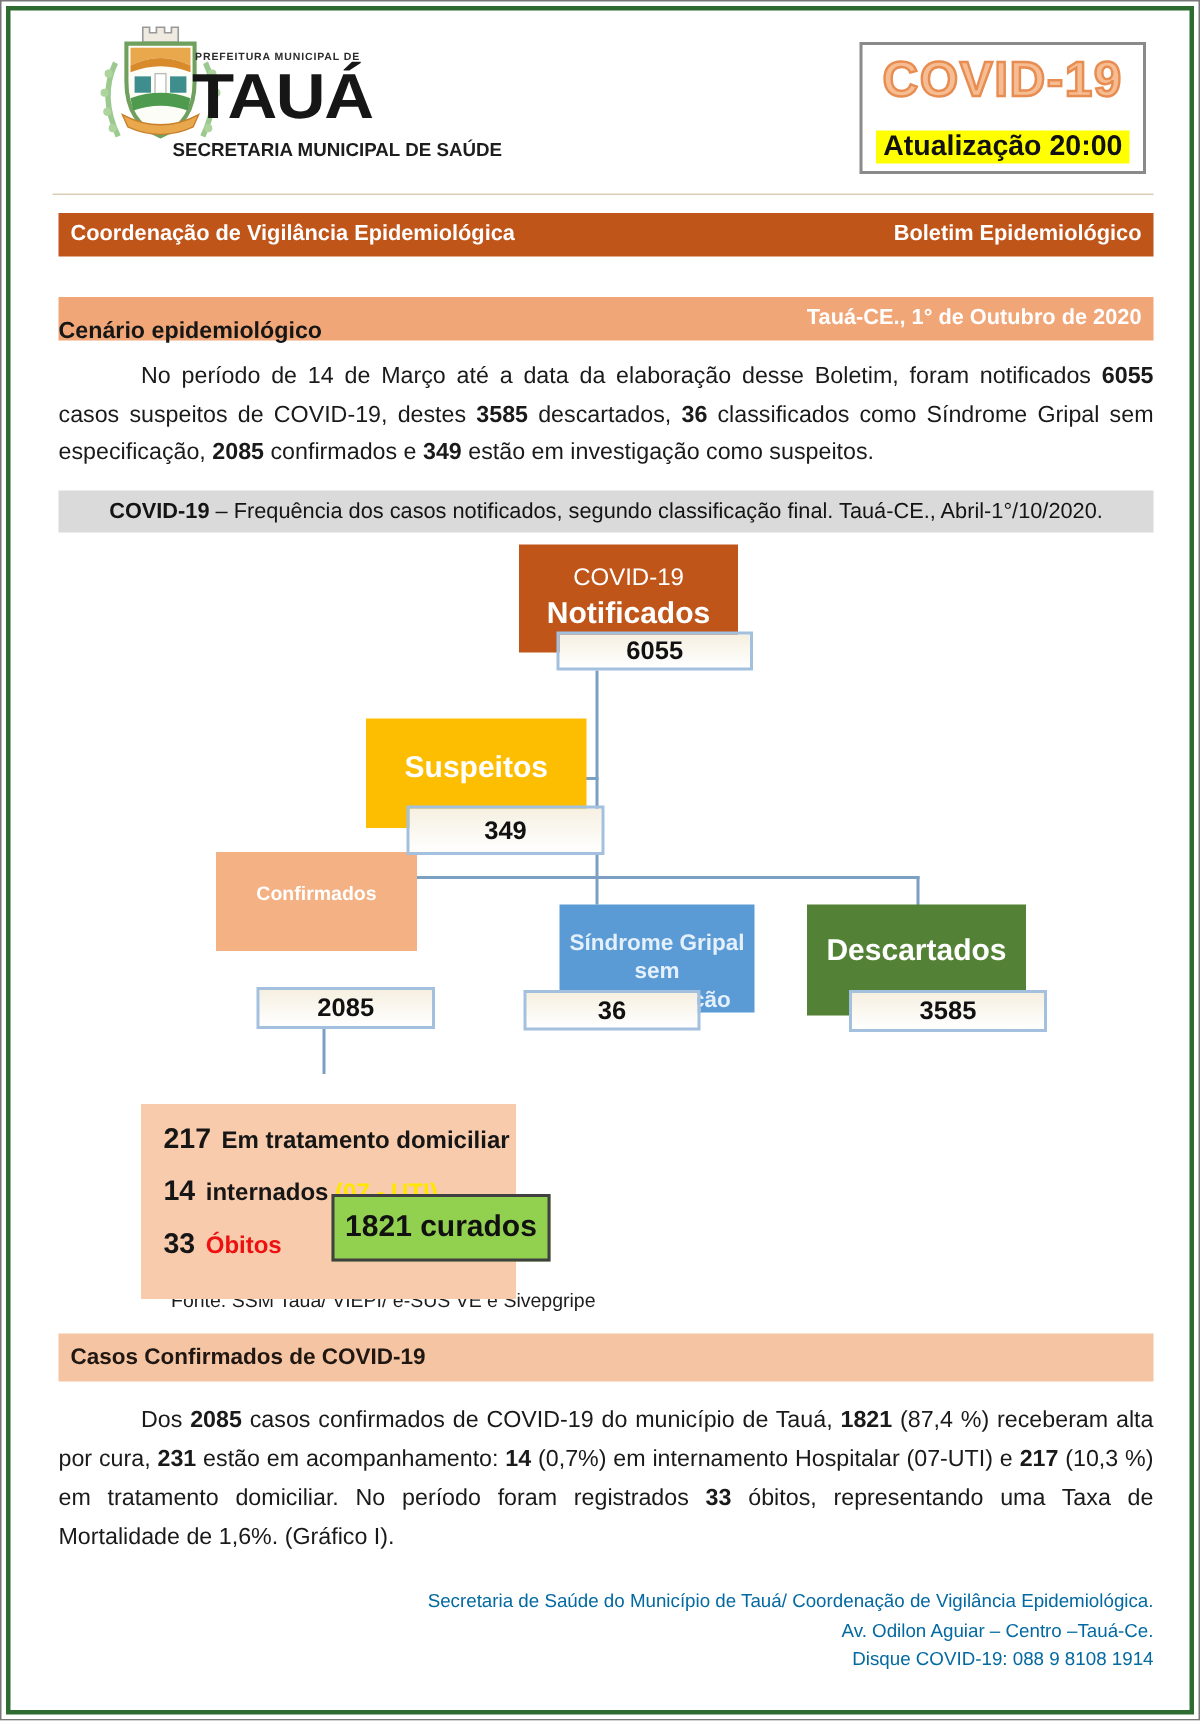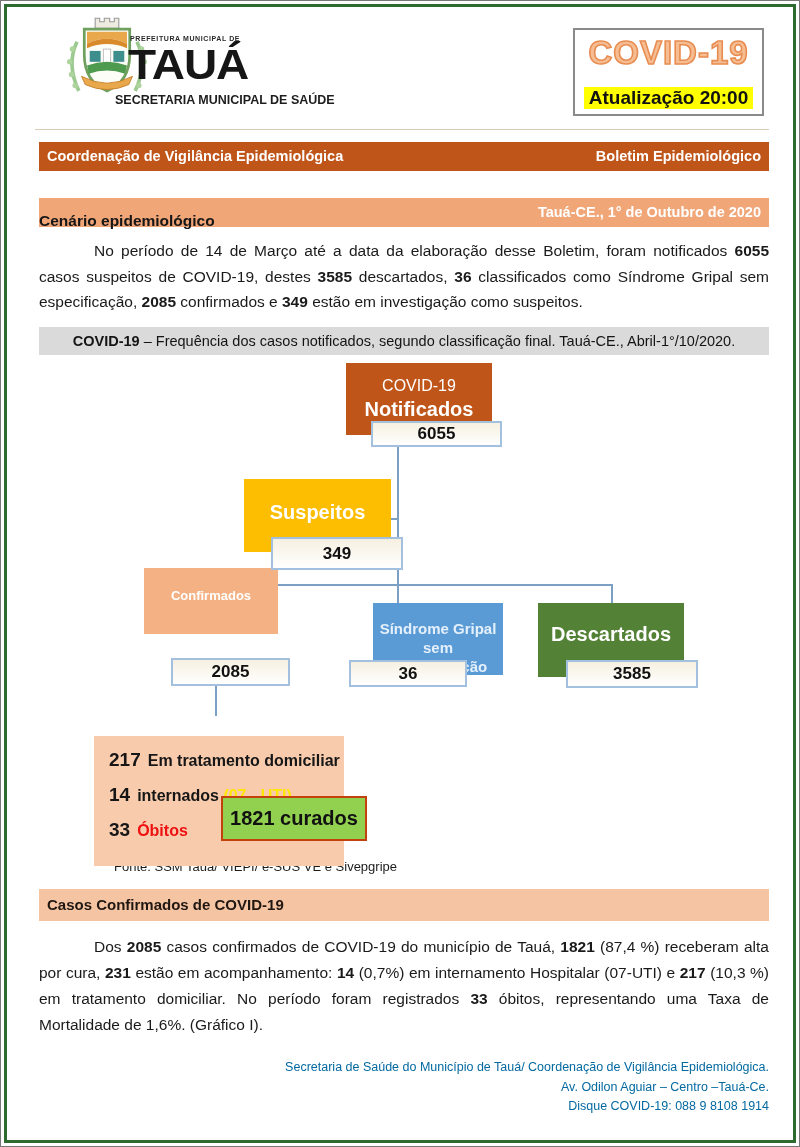--- a/index.html
+++ b/index.html
@@ -76,21 +76,21 @@
 
   .detail-box { position:absolute; left:93px; top:735px; width:250px; height:130px; background:#f8cbad;
                 padding:13px 0 0 15px; z-index:2; }
   .detail-row { margin-bottom:13px; white-space:nowrap; }
   .detail-num { font-size:19px; font-weight:bold; color:#161616; margin-right:7px; }
   .detail-lbl { font-size:16px; font-weight:bold; color:#161616; }
   .detail-uti { font-size:16px; font-weight:bold; color:#ffe600; }
   .detail-obitos { font-size:16px; font-weight:bold; color:#ee1111;margin-top:20px; }
 
   .cured-box { position:absolute; left:220px; top:795px; width:146px; height:45px; background:#92d050;
-               border:2px solid #c2410c; color:#111; font-size:20px; font-weight:bold;
+               border:2px solid #404040; color:#111; font-size:20px; font-weight:bold;
                display:flex; align-items:center; justify-content:center; z-index:4; }
 
   .fonte { position:absolute; left:113px; top:858px; font-size:13px; color:#1c1c1c; }
 
   .section-bar { position:absolute; left:38px; top:888px; width:730px; height:32px; line-height:32px;
                  background:#f5c4a2; font-size:15px; font-weight:bold; color:#201712; padding-left:8px; }
 
   .footer { position:absolute; left:38px; top:1057px; width:730px; text-align:right;
             color:#0369a1; font-size:12.5px; line-height:19.5px; }
 </style>

